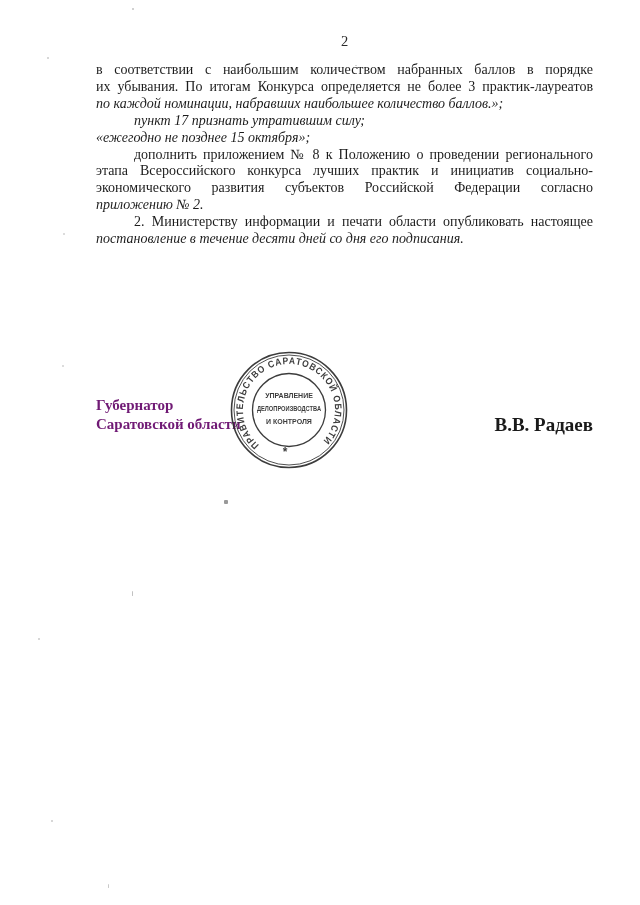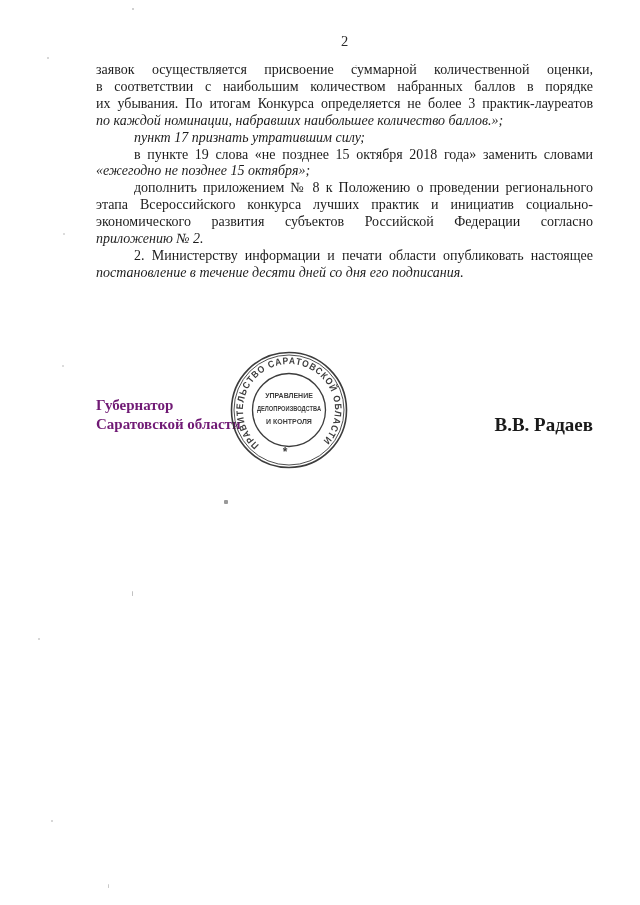--- a/index.html
+++ b/index.html
@@ -75,26 +75,24 @@
   }
 </style>
 </head>
 <body>
 
 <div class="page">
 
   <div class="page-number">2</div>
 
   <div class="doc-body">
-      <div class="line">заявок осуществляется присвоение суммарной количественной оценки,</div>
       <div class="line">в соответствии с наибольшим количеством набранных баллов в порядке</div>
       <div class="line">их убывания. По итогам Конкурса определяется не более 3 практик-лауреатов</div>
       <div class="line last">по каждой номинации, набравших наибольшее количество баллов.»;</div>
       <div class="line indent last">пункт 17 признать утратившим силу;</div>
-      <div class="line indent">в пункте 19 слова «не позднее 15 октября 2018 года» заменить словами</div>
       <div class="line last">«ежегодно не позднее 15 октября»;</div>
       <div class="line indent">дополнить приложением № 8 к Положению о проведении регионального</div>
       <div class="line">этапа Всероссийского конкурса лучших практик и инициатив социально-</div>
       <div class="line">экономического развития субъектов Российской Федерации согласно</div>
       <div class="line last">приложению № 2.</div>
       <div class="line indent">2. Министерству информации и печати области опубликовать настоящее</div>
       <div class="line last">постановление в течение десяти дней со дня его подписания.</div>
     </div>
 
   <div class="sig-title">

